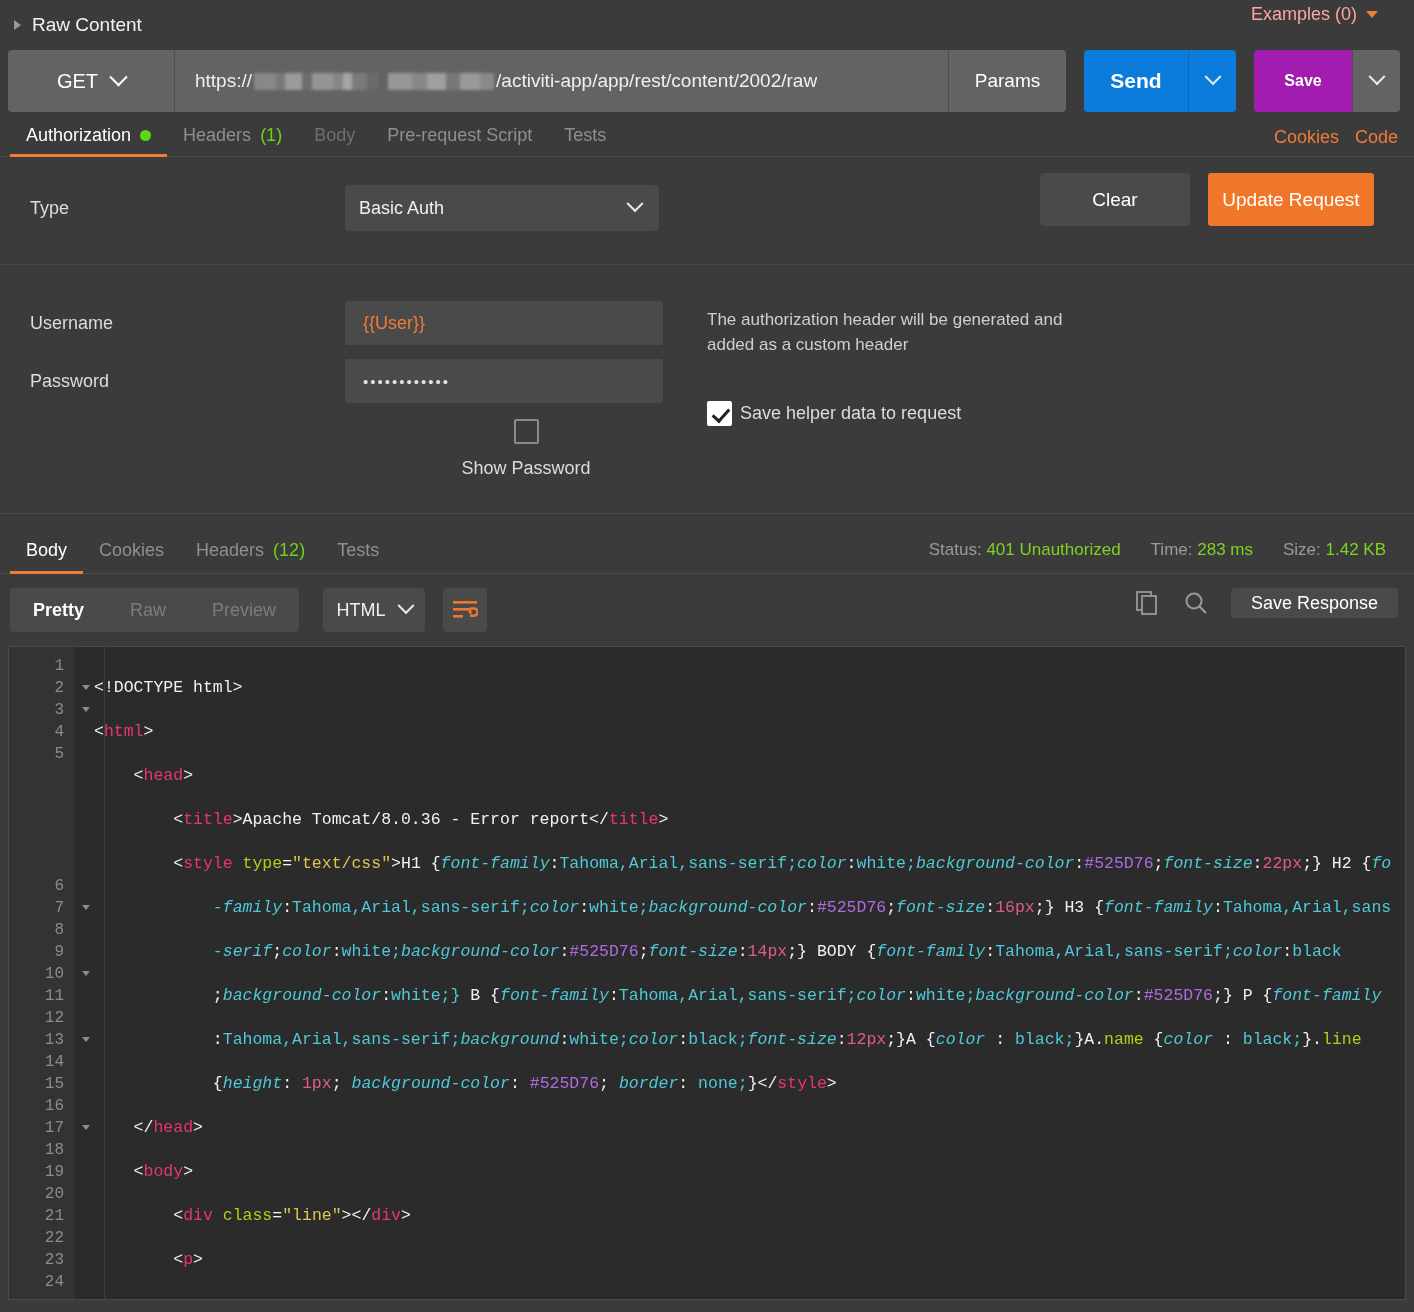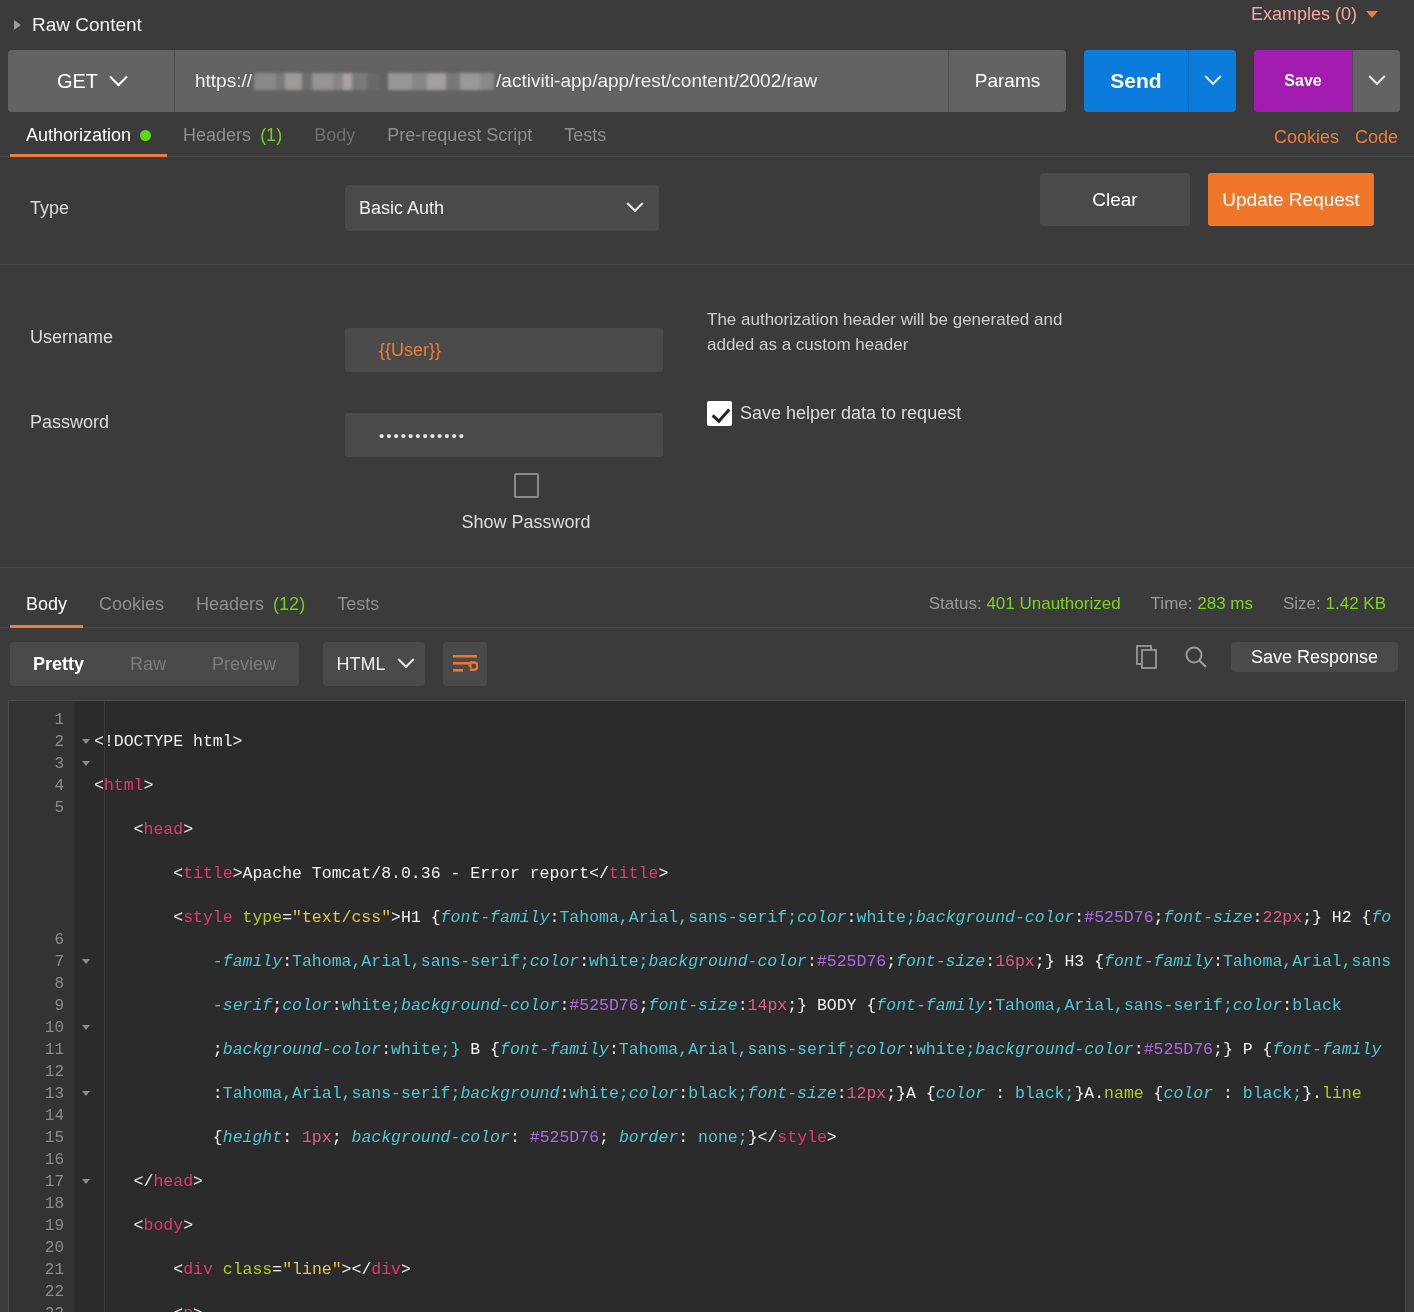--- a/index.html
+++ b/index.html
@@ -201,21 +201,21 @@
     border-bottom: 1px solid #4a4a4a;
     min-height: 204px;
   }
   .fields { width: 707px; }
   .frow { display: flex; align-items: center; margin-bottom: 14px; }
   .frow .lbl { line-height: 1; }
   .input {
     width: 318px; height: 44px;
     background: #4a4a4a; border-radius: 3px;
     display: flex; align-items: center;
-    padding-left: 34px; font-size: 18px; cursor: text; margin-top: 27px;
+    padding-left: 18px; font-size: 18px; cursor: text;
   }
   .input.var { color: #f07c36; }
   .input.pw { color: #e0e0e0; letter-spacing: 2px; font-size: 15px; }
   .showrow { display: flex; align-items: center; margin-left: 345px; margin-top: 16px; gap: 14px; flex-direction: column; }
   .cbox {
     width: 25px; height: 25px; border: 2px solid #8a8a8a;
     border-radius: 2px; background: transparent; cursor: pointer;
   }
   .cbox.checked {
     background: #ffffff; border-color: #ffffff;

